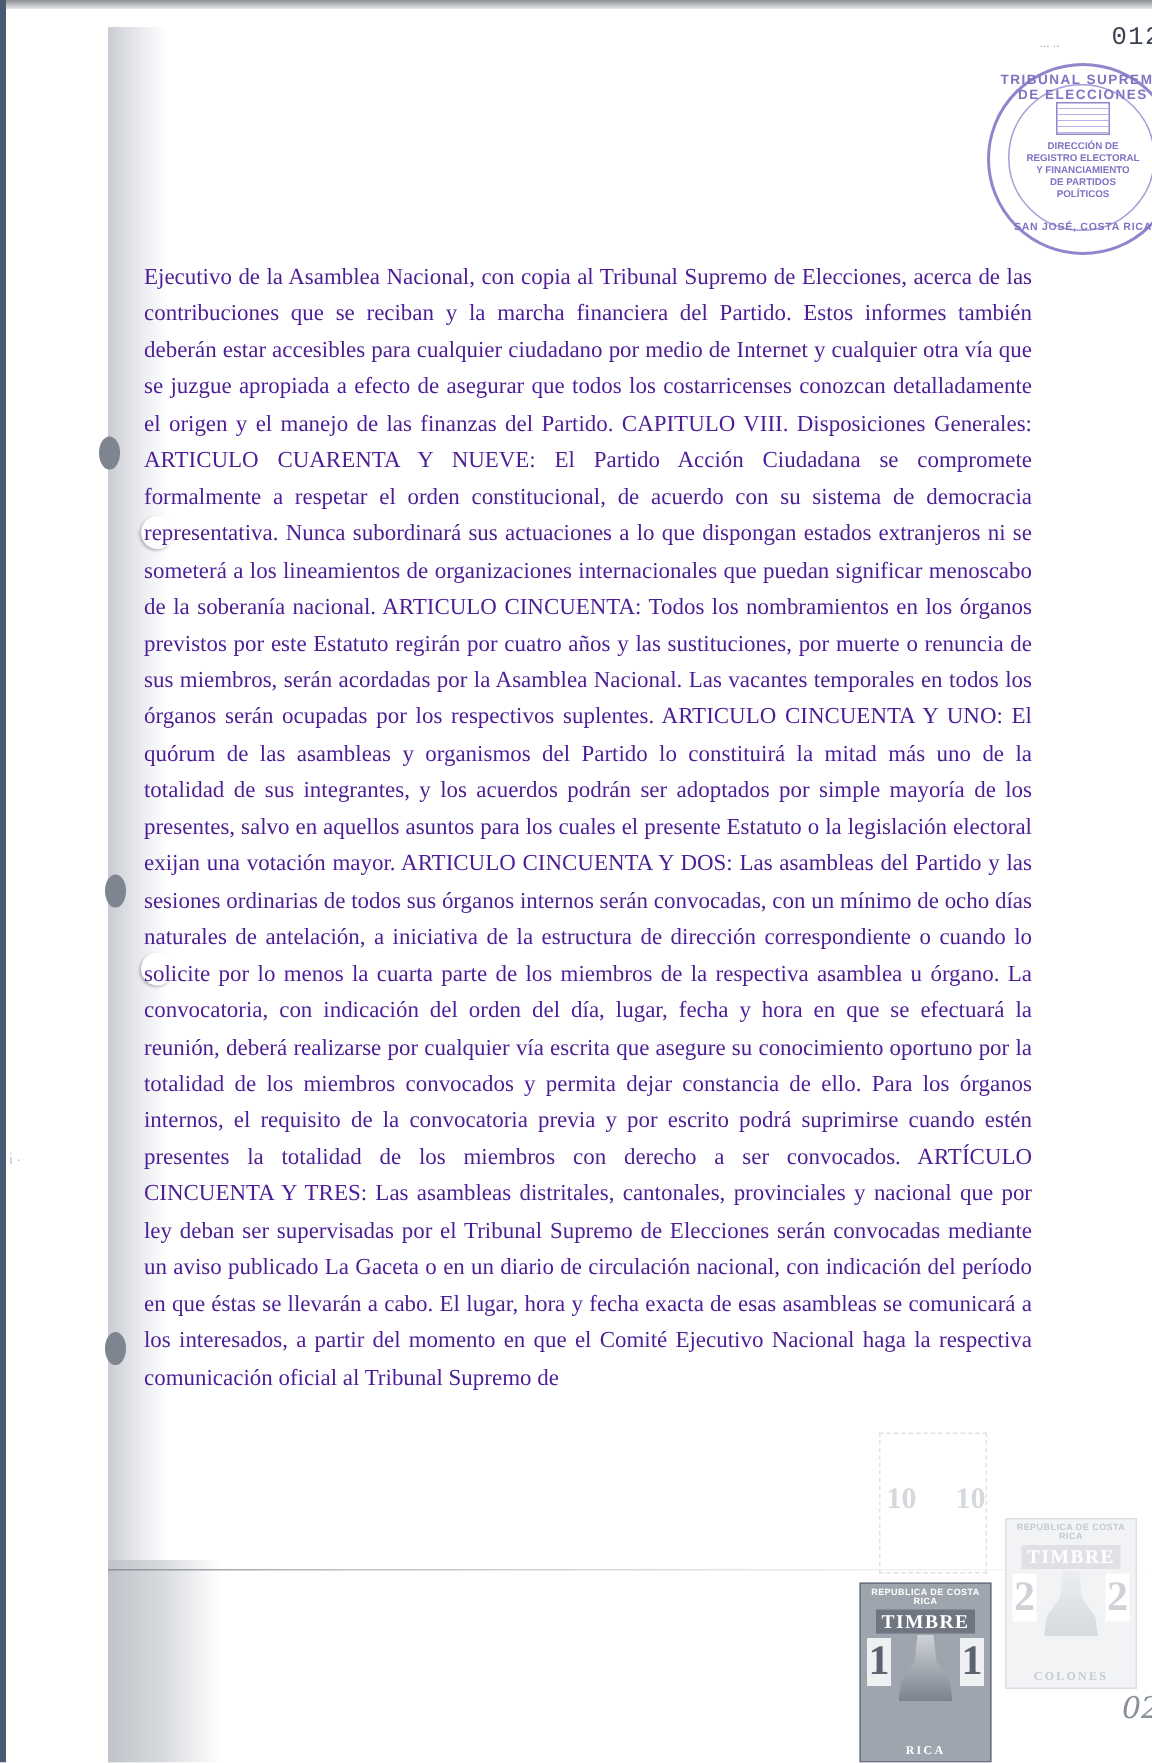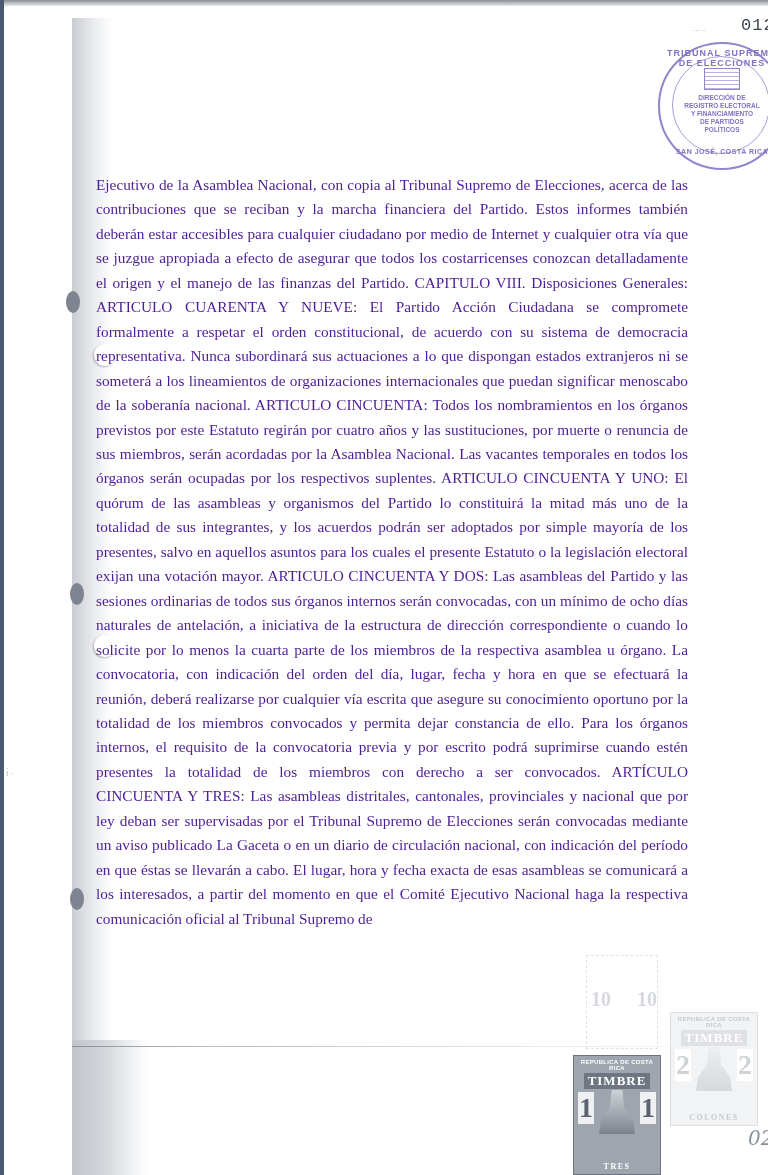--- a/index.html
+++ b/index.html
@@ -186,16 +186,16 @@
   <div class="stamp-value-right">2</div>
   <div class="stamp-footer">COLONES</div>
 </div>
 
 <div class="stamp stamp-1">
   <div class="stamp-header">REPUBLICA DE COSTA RICA</div>
   <div class="stamp-title">TIMBRE</div>
   <div class="stamp-value-left">1</div>
   <div class="stamp-monument"></div>
   <div class="stamp-value-right">1</div>
-  <div class="stamp-footer">TRES</div>
+  <div class="stamp-footer">RICA</div>
 </div>
 
 <div class="handwritten-initials">02</div>
 
 </body></html>

